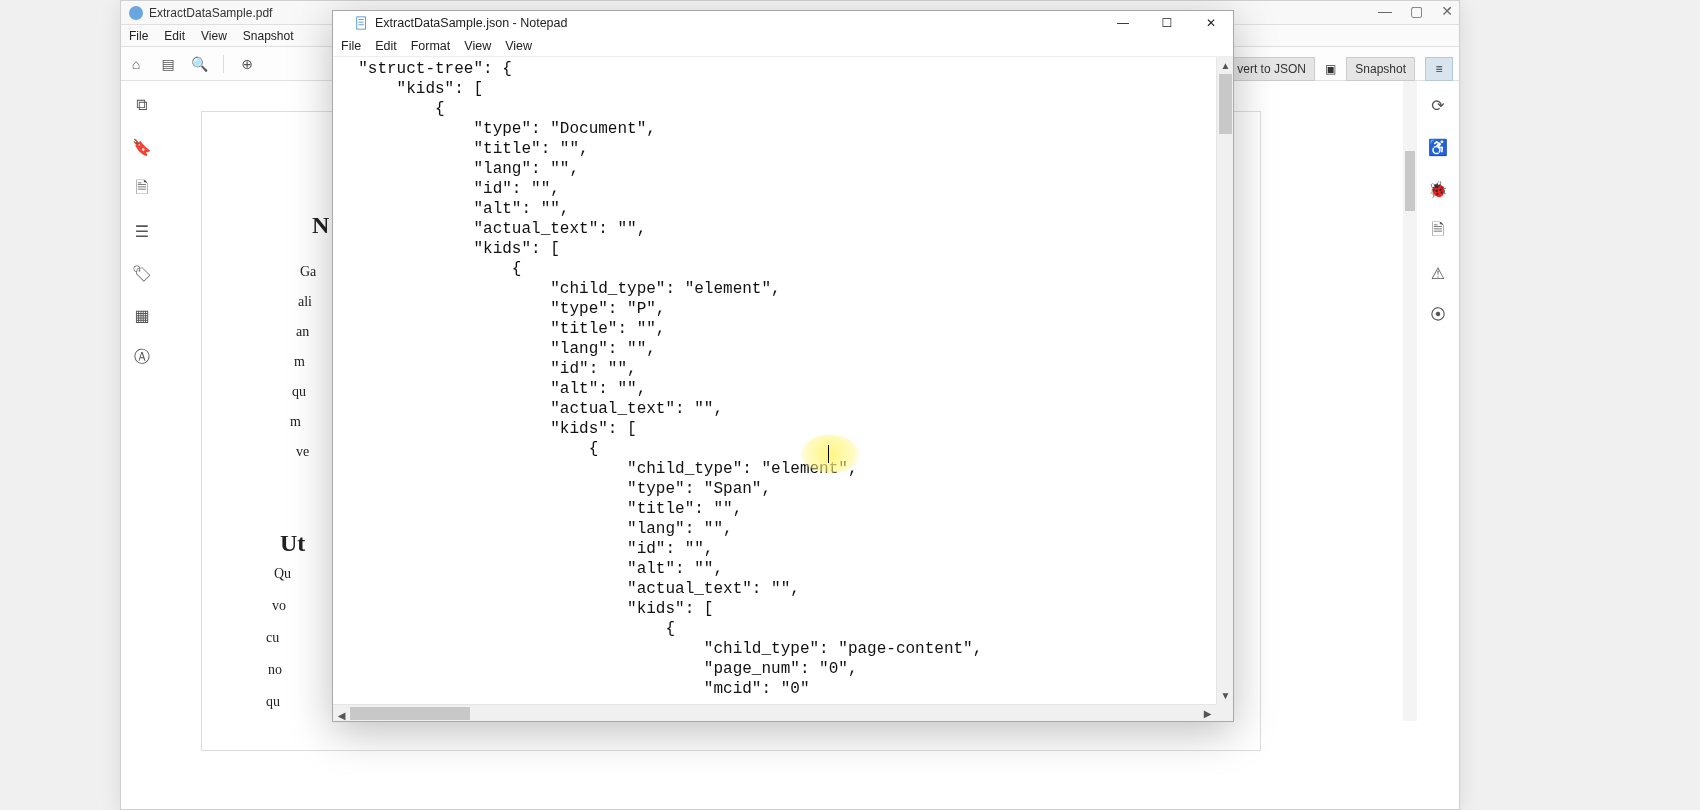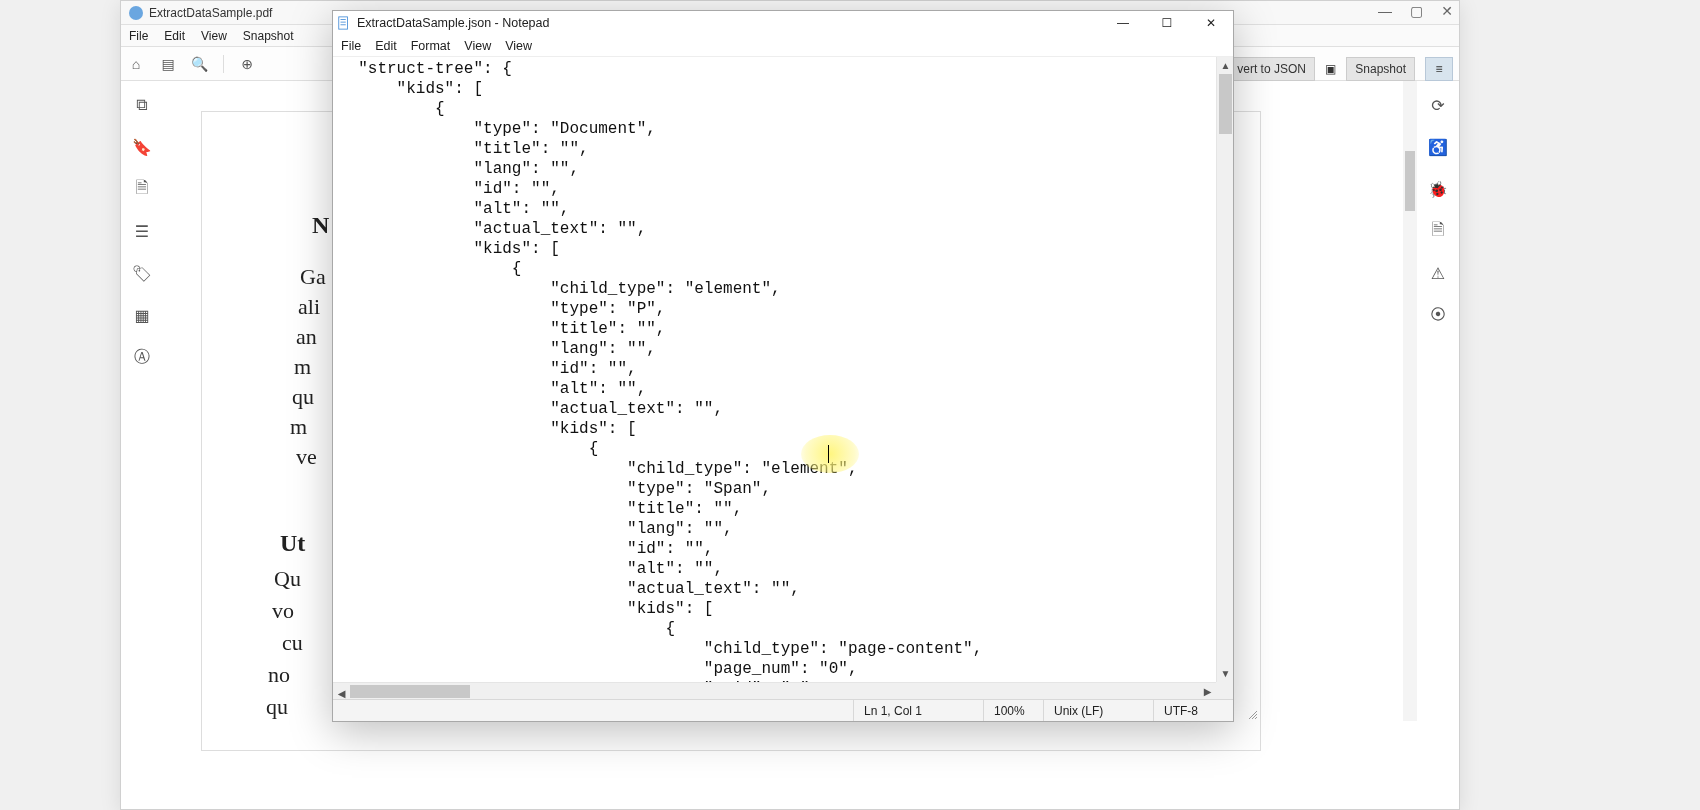--- a/index.html
+++ b/index.html
@@ -97,21 +97,21 @@
     width: 1060px; height: 640px;
     background: #fff;
     border: 1px solid #ddd;
   }
   .pdf-page .para {
     position: absolute;
     font-family: Georgia, "Times New Roman", serif;
     color: #222;
   }
   .pdf-page .heading { font-weight: bold; font-size: 24px; }
-  .pdf-page .body { font-size: 22px; line-height: 1.4; }
+  .pdf-page .body { font-size: 14px; line-height: 1.4; }
   .pdf-scrollbar-v {
     position: absolute; right: 42px; top: 80px;
     width: 14px; height: 640px;
     background: #f4f4f4;
   }
   .pdf-scrollbar-v .thumb {
     position: absolute; left: 2px; top: 70px;
     width: 10px; height: 60px;
     background: #c8c8c8;
   }
@@ -122,21 +122,21 @@
     left: 332px; top: 10px;
     width: 902px; height: 712px;
     background: #ffffff;
     border: 1px solid #a8a8a8;
     box-shadow: 0 10px 40px rgba(0,0,0,0.25);
     display: flex; flex-direction: column;
   }
   .np-titlebar {
     height: 24px;
     display: flex; align-items: center;
-    padding-left: 4px;
+    padding-left: 22px;
     font-size: 12.5px;
     color: #222;
     background: #ffffff;
   }
   .np-titlebar .np-icon {
     width: 14px; height: 14px;
     margin-right: 6px;
     display: inline-block;
   }
   .np-titlebar .np-icon svg { width:14px;height:14px;}
@@ -303,21 +303,21 @@
     <div class="para body" style="left:96px;top:180px">ali</div>
     <div class="para body" style="left:94px;top:210px">an</div>
     <div class="para body" style="left:92px;top:240px">m</div>
     <div class="para body" style="left:90px;top:270px">qu</div>
     <div class="para body" style="left:88px;top:300px">m</div>
     <div class="para body" style="left:94px;top:330px">ve</div>
 
     <div class="para heading" style="left:78px;top:418px">Ut</div>
     <div class="para body" style="left:72px;top:452px">Qu</div>
     <div class="para body" style="left:70px;top:484px">vo</div>
-    <div class="para body" style="left:80px;top:516px">cu</div>
+    <div class="para body" style="left:64px;top:516px">cu</div>
     <div class="para body" style="left:66px;top:548px">no</div>
     <div class="para body" style="left:64px;top:580px">qu</div>
   </div>
 </div>
 
 <div class="notepad-window">
   <div class="np-titlebar">
     <span class="np-icon">
       <svg viewBox="0 0 16 16">
           <rect x="2" y="1" width="10" height="14" fill="#fff" stroke="#4a90d9"></rect>
@@ -380,29 +380,13 @@
       <div class="thumb"></div>
       <div class="arrow down">▼</div>
     </div>
     <div class="np-hscroll">
       <div class="arrow">◀</div>
       <div class="thumb"></div>
       <div class="arrow right">▶</div>
     </div>
     <div class="np-corner"></div>
   </div>
-  <div class="np-statusbar">
-    <div class="cell first"></div>
-    <div class="right-group">
-      <div class="cell" style="width:130px">Ln 1, Col 1</div>
-      <div class="cell" style="width:60px">100%</div>
-      <div class="cell" style="width:110px">Unix (LF)</div>
-      <div class="cell" style="width:90px">UTF-8</div>
-      <div class="np-resize-grip">
-        <svg viewBox="0 0 10 10">
-            <line x1="2" y1="10" x2="10" y2="2" stroke="#999"></line>
-            <line x1="5" y1="10" x2="10" y2="5" stroke="#999"></line>
-            <line x1="8" y1="10" x2="10" y2="8" stroke="#999"></line>
-          </svg>
-      </div>
-    </div>
-  </div>
 </div>
 
 </body></html>

